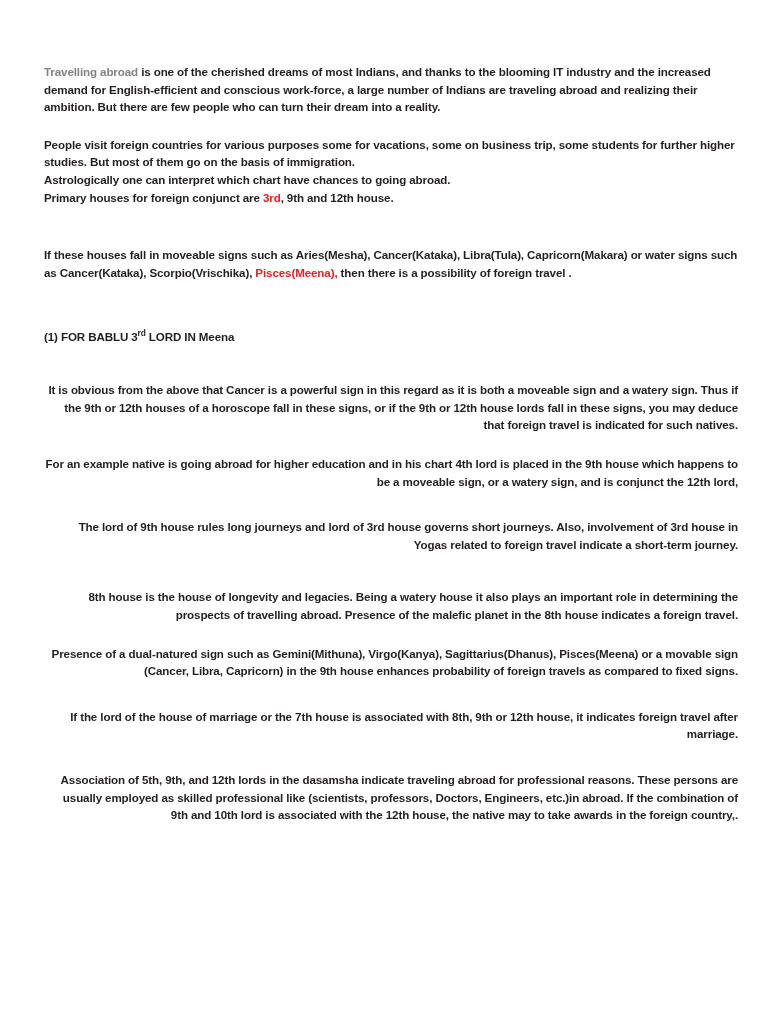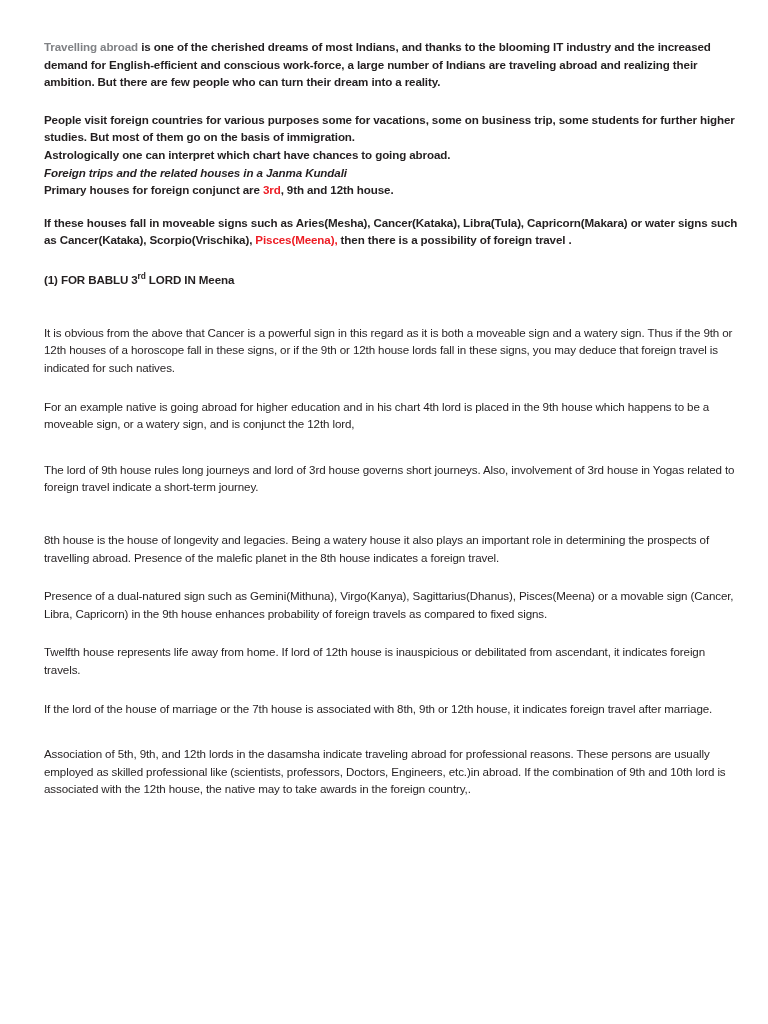--- a/index.html
+++ b/index.html
@@ -25,20 +25,21 @@
     line-height: 1.52;
     color: #231f20;
   }
   p.para {
     margin: 0 0 0 0;
     font-weight: bold;
     letter-spacing: -0.01em;
   }
   .blk {
     margin-bottom: 13px;
+    margin-top: 25px;
   }
   .blk.tight {
     margin-bottom: 0;
   }
   .gray {
     color: #808285;
     font-weight: bold;
   }
   .red {
     color: #ed1c24;
@@ -51,41 +52,41 @@
   .spacer-sm { height: 7px; }
   .spacer-md { height: 15px; }
   .spacer-lg { height: 22px; }
   sup {
     font-size: 0.72em;
     vertical-align: super;
     line-height: 0;
   }
   .body-para {
     margin: 0 0 14px 0;
-    font-weight: normal;
+    font-weight: bold;
     letter-spacing: -0.01em;
+    text-align: right;
   }
   .lead-block p.para { margin-bottom: 0; }
 </style>
 </head>
 <body>
 
 <div class="page">
   <div class="doc">
 
     <div class="blk">
       <p class="para"><span class="gray">Travelling abroad</span><span> is one of the cherished dreams of most Indians, and thanks to the blooming IT industry and the increased demand for English-efficient and conscious work-force, a large number of Indians are traveling abroad and realizing their ambition. But there are few people who can turn their dream into a reality.</span></p>
     </div>
 
     <div class="spacer-sm"></div>
 
     <div class="lead-block">
       <p class="para">People visit foreign countries for various purposes some  for vacations, some on business trip, some students  for further higher studies. But most of them go on the basis of immigration.</p>
       <p class="para"> Astrologically one can interpret which chart have chances to going abroad.</p>
-      <p class="para ital">Foreign trips and the related houses in a Janma Kundali</p>
       <p class="para"><span>Primary houses for foreign conjunct are </span><span class="red">3rd</span><span>, 9th and 12th house.</span></p>
     </div>
 
     <div class="spacer-md"></div>
 
     <div class="blk tight">
       <p class="para"><span>If these houses fall in moveable signs such as Aries(Mesha), Cancer(Kataka), Libra(Tula), Capricorn(Makara) or water signs such as Cancer(Kataka), Scorpio(Vrischika), </span><span class="red">Pisces(Meena),</span><span> then there is a possibility of foreign travel .</span></p>
     </div>
 
     <div class="spacer-lg"></div>
@@ -102,21 +103,20 @@
     <div class="spacer-sm"></div>
     <div class="spacer-sm"></div>
     <p class="body-para">The lord of 9th house rules long journeys and lord of 3rd house governs short journeys. Also, involvement of 3rd house in Yogas related to foreign travel indicate a short-term journey.</p>
     <div class="spacer-sm"></div>
     <div class="spacer-sm"></div>
     <div class="spacer-sm"></div>
     <p class="body-para">8th house is the house of longevity and legacies. Being a watery house it also plays an important role in determining the prospects of travelling abroad. Presence of the malefic planet in the 8th house indicates a foreign travel.</p>
     <div class="spacer-sm"></div>
     <p class="body-para">Presence of a dual-natured sign such as Gemini(Mithuna), Virgo(Kanya), Sagittarius(Dhanus), Pisces(Meena) or a movable sign (Cancer, Libra, Capricorn) in the 9th house enhances probability of foreign travels as compared to fixed signs.</p>
     <div class="spacer-sm"></div>
-    <p class="body-para">Twelfth house represents life away from home. If lord of 12th house is inauspicious or debilitated from ascendant, it indicates foreign travels.</p>
     <div class="spacer-sm"></div>
     <p class="body-para">If the lord of the house of marriage or the 7th house is associated with 8th, 9th or 12th house, it indicates foreign travel after marriage.</p>
     <div class="spacer-sm"></div>
     <div class="spacer-sm"></div>
     <p class="body-para">Association of 5th, 9th, and 12th lords in the dasamsha indicate traveling abroad for professional reasons. These persons are usually employed as skilled professional like (scientists, professors, Doctors, Engineers, etc.)in abroad. If the combination of 9th and 10th lord is associated with the 12th house, the native may to take awards in the foreign country,.</p>
 
   </div>
 </div>
 
 </body></html>

